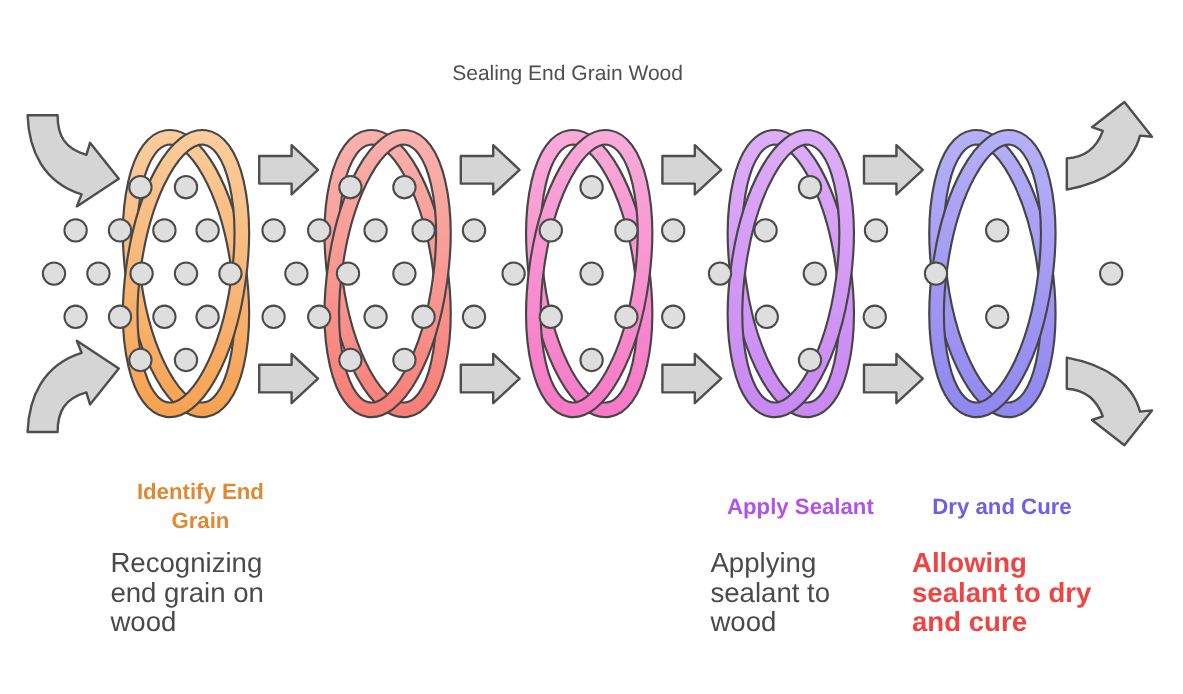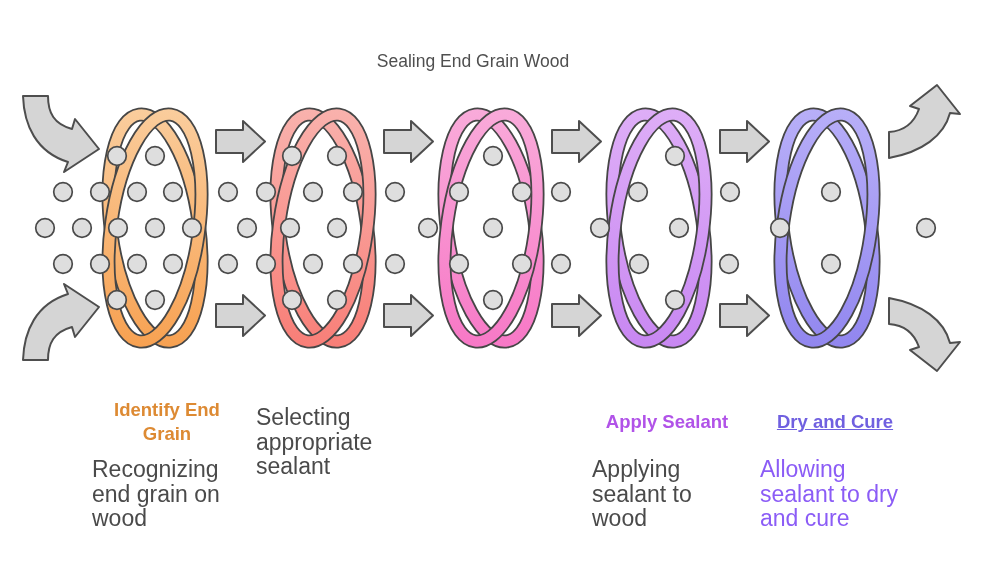--- a/index.html
+++ b/index.html
@@ -157,31 +157,28 @@
   <div class="page-title" style="color: rgb(79, 79, 79);">Sealing End Grain Wood</div>
 
   <div class="stage-col" style="left:92px">
     <div class="stage-label" style="color: rgb(221, 138, 51);">Identify End
 Grain</div>
     <div class="stage-desc" style="color: rgb(74, 74, 74);">Recognizing
 end grain on
 wood</div>
   </div>
   <div class="stage-col" style="left:256px">
-    <div class="stage-desc" style="color: rgb(74, 74, 74);">Selecting
-appropriate
-sealant</div>
   </div>
   <div class="stage-col" style="left:424px">
   </div>
   <div class="stage-col" style="left:592px">
     <div class="stage-label" style="color: rgb(177, 83, 232);">Apply Sealant</div>
     <div class="stage-desc" style="color: rgb(74, 74, 74);">Applying
 sealant to
 wood</div>
   </div>
   <div class="stage-col" style="left:760px">
-    <div class="stage-label" style="color: rgb(112, 96, 224); text-decoration: underline;">Dry and Cure</div>
-    <div class="stage-desc" style="color: #8b5cf6;">Allowing
+    <div class="stage-label" style="color: rgb(112, 96, 224);">Dry and Cure</div>
+    <div class="stage-desc" style="color: #ef4444; font-weight: bold;">Allowing
 sealant to dry
 and cure</div>
   </div>
 </div>
 
 </body></html>

